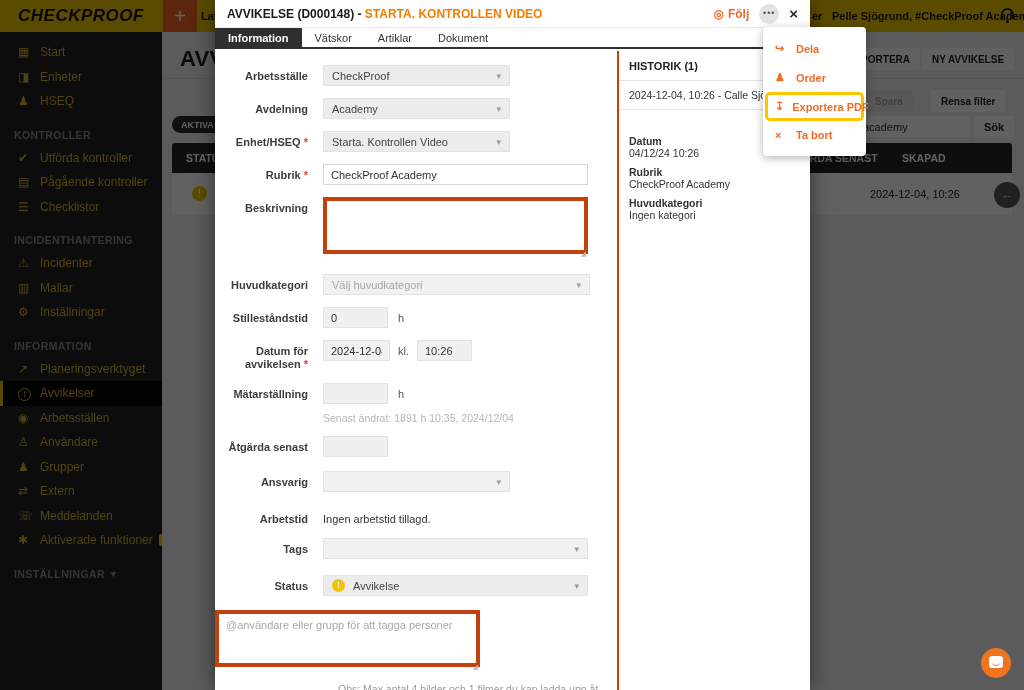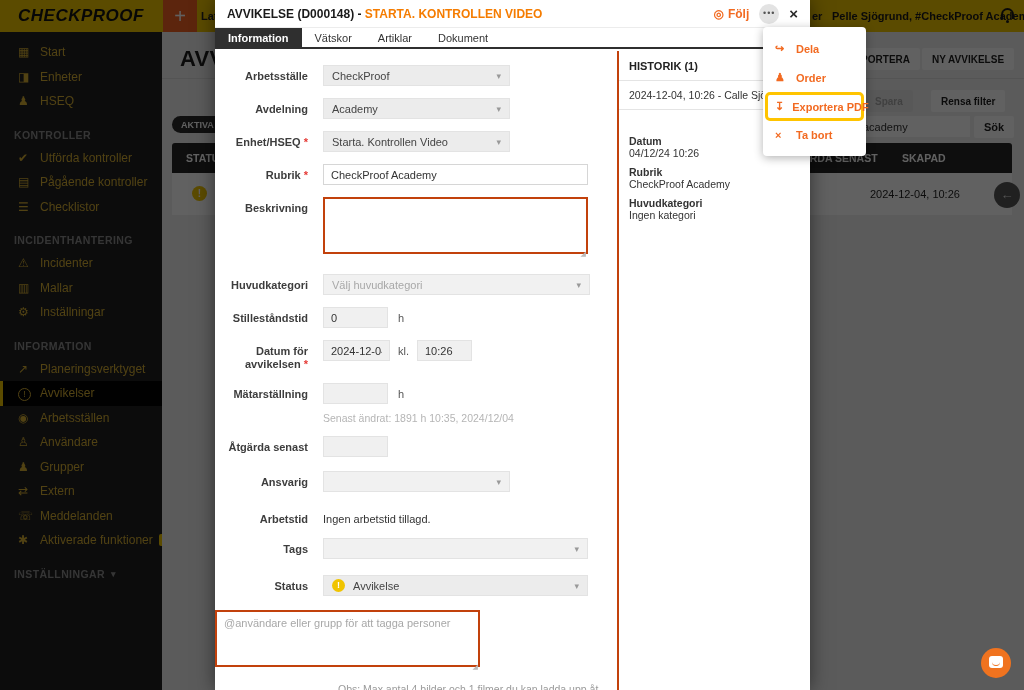--- a/index.html
+++ b/index.html
@@ -68,21 +68,21 @@
   .flabel { width:108px; flex:0 0 108px; text-align:right; padding-right:15px; font-size:11px; font-weight:bold; color:#3d3d3d; padding-top:5px; line-height:13px; }
   .req:after { content:" *"; color:#e53935; }
   .sel { height:21px; background:#ececec; border:1px solid #e3e3e3; display:flex; align-items:center; justify-content:space-between; padding:0 8px; font-size:11px; color:#444; cursor:pointer; }
   .sel .caret { color:#999; font-size:9px; }
   .sel.ph { color:#a8a8a8; background:#f1f1f1; }
   .tin { height:21px; border:1px solid #d6d6d6; background:#fff; font-size:11px; color:#333; padding:0 7px; }
   .tin.gray { background:#f0f0f0; border-color:#e3e3e3; }
   .w187{width:187px} .w265{width:265px} .w225{width:267px} .w65{width:65px} .w55{width:55px} .w67{width:67px}
   .unit { font-size:11px; color:#555; margin-left:10px; padding-top:5px; }
   .kl { font-size:11px; color:#555; margin:5px 8px 0 8px; }
-  textarea.ta { width:265px; height:57px; border:2px solid #c2410c; resize:none; font-family:"Liberation Sans",sans-serif; font-size:11px; color:#333; padding:5px 7px; }
+  textarea.ta { width:265px; height:57px; border:4px solid #c2410c; resize:none; font-family:"Liberation Sans",sans-serif; font-size:11px; color:#333; padding:5px 7px; }
   textarea.ta::placeholder { color:#a8a8a8; }
   .ta-wrap { position:relative; }
   .ta-wrap:after { content:"◢"; position:absolute; right:2px; bottom:0px; font-size:7px; color:#bbb; }
   .helper { font-size:10.5px; color:#b5b5b5; margin-top:8px; }
   .static-val { font-size:11px; color:#333; padding-top:5px; }
   .status-dot { width:13px; height:13px; background:#f0c400; border-radius:50%; color:#fff; font-size:9px; font-weight:bold; text-align:center; line-height:13px; margin-right:8px; }
   #obs-note { font-size:10.5px; color:#9a9a9a; margin-left:123px; margin-top:2px; }
 
   
   #history { position:absolute; right:0; top:51px; width:193px; bottom:0; border-left:2px solid #c2410c; }

